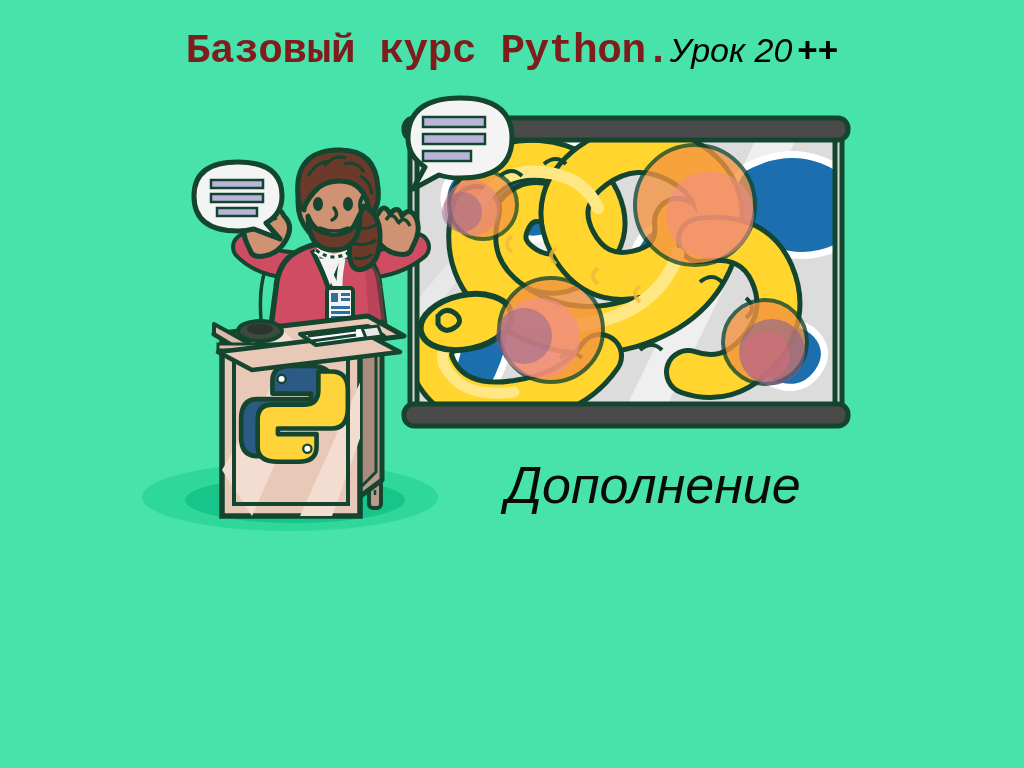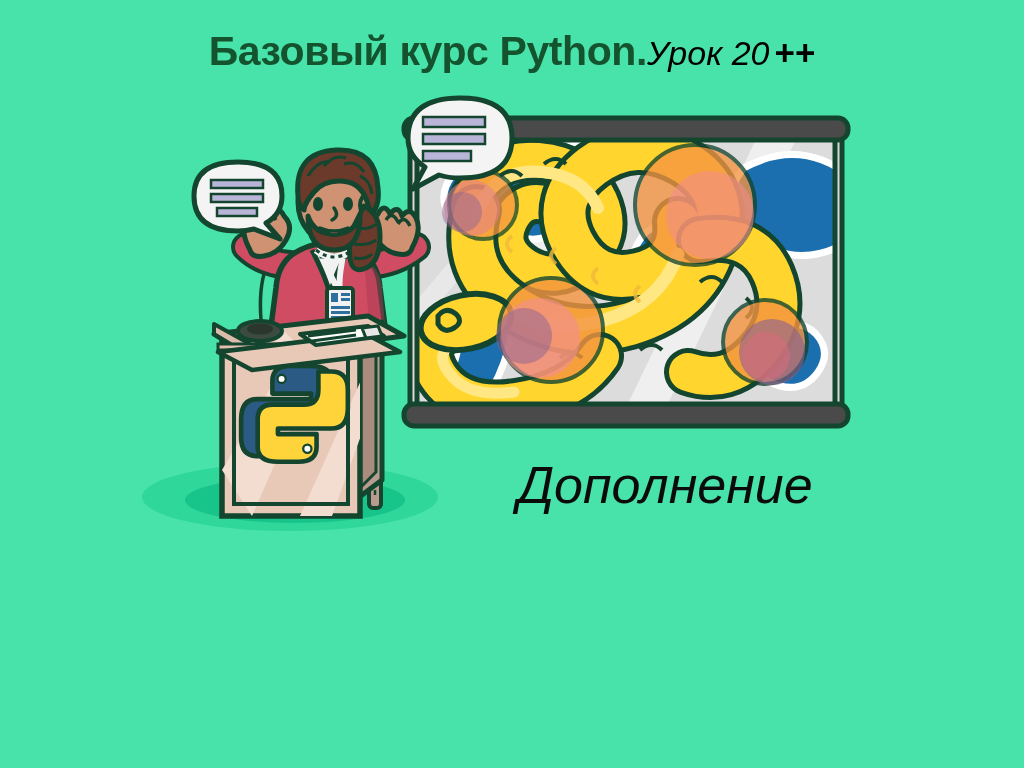--- a/index.html
+++ b/index.html
@@ -22,45 +22,45 @@
   
   #title-bar {
     position: absolute;
     left: 0;
     top: 28px;
     width: 1024px;
     text-align: center;
     white-space: nowrap;
   }
   #title-main {
-    font-family: Liberation Sans, sans-serif;
+    font-family: Liberation Mono, monospace;
     font-weight: bold;
     font-size: 41px;
     letter-spacing: -0.4px;
-    color: #14532d;
+    color: #7f1d1d;
   }
   #title-lesson {
     font-family: "Liberation Sans", sans-serif;
     font-style: italic;
     font-weight: normal;
     font-size: 34px;
     color: #000000;
   }
   #title-plus {
     font-family: "Liberation Sans", sans-serif;
     font-weight: bold;
     font-style: normal;
     font-size: 35px;
     color: #000000;
     margin-left: 5px;
   }
   
   #subtitle {
     position: absolute;
-    left: 430px;
+    left: 418px;
     top: 455px;
     width: 470px;
     text-align: center;
     font-family: "Liberation Sans", sans-serif;
     font-style: italic;
     font-weight: normal;
     font-size: 52px;
     color: #0b0b0b;
     white-space: nowrap;
   }

